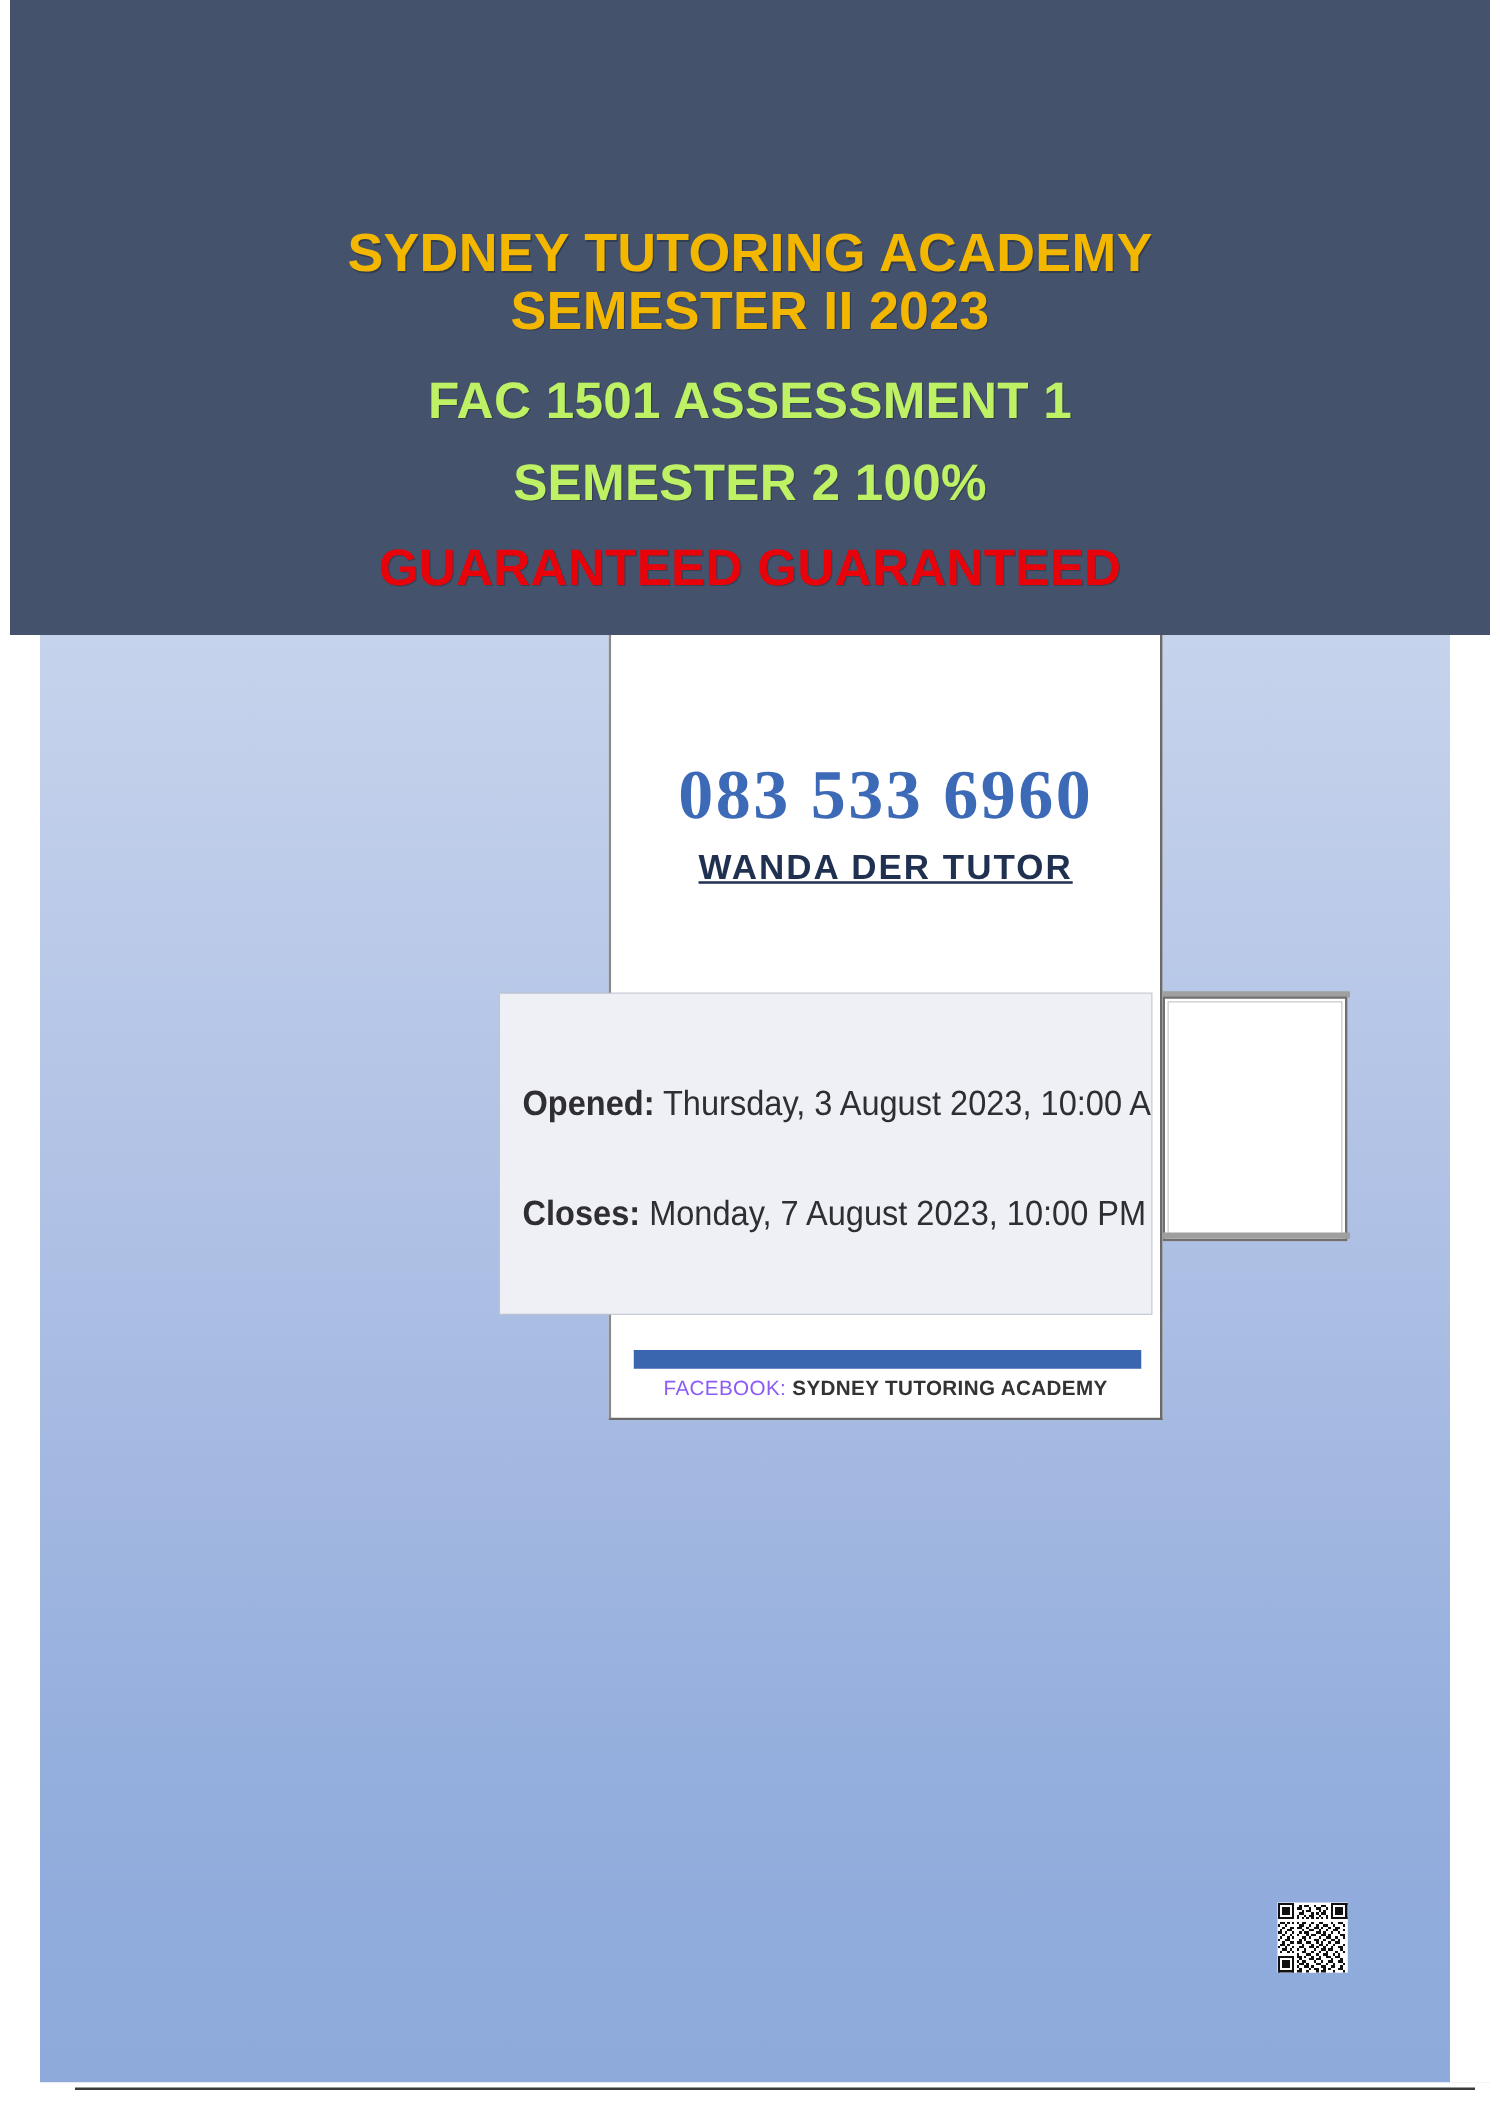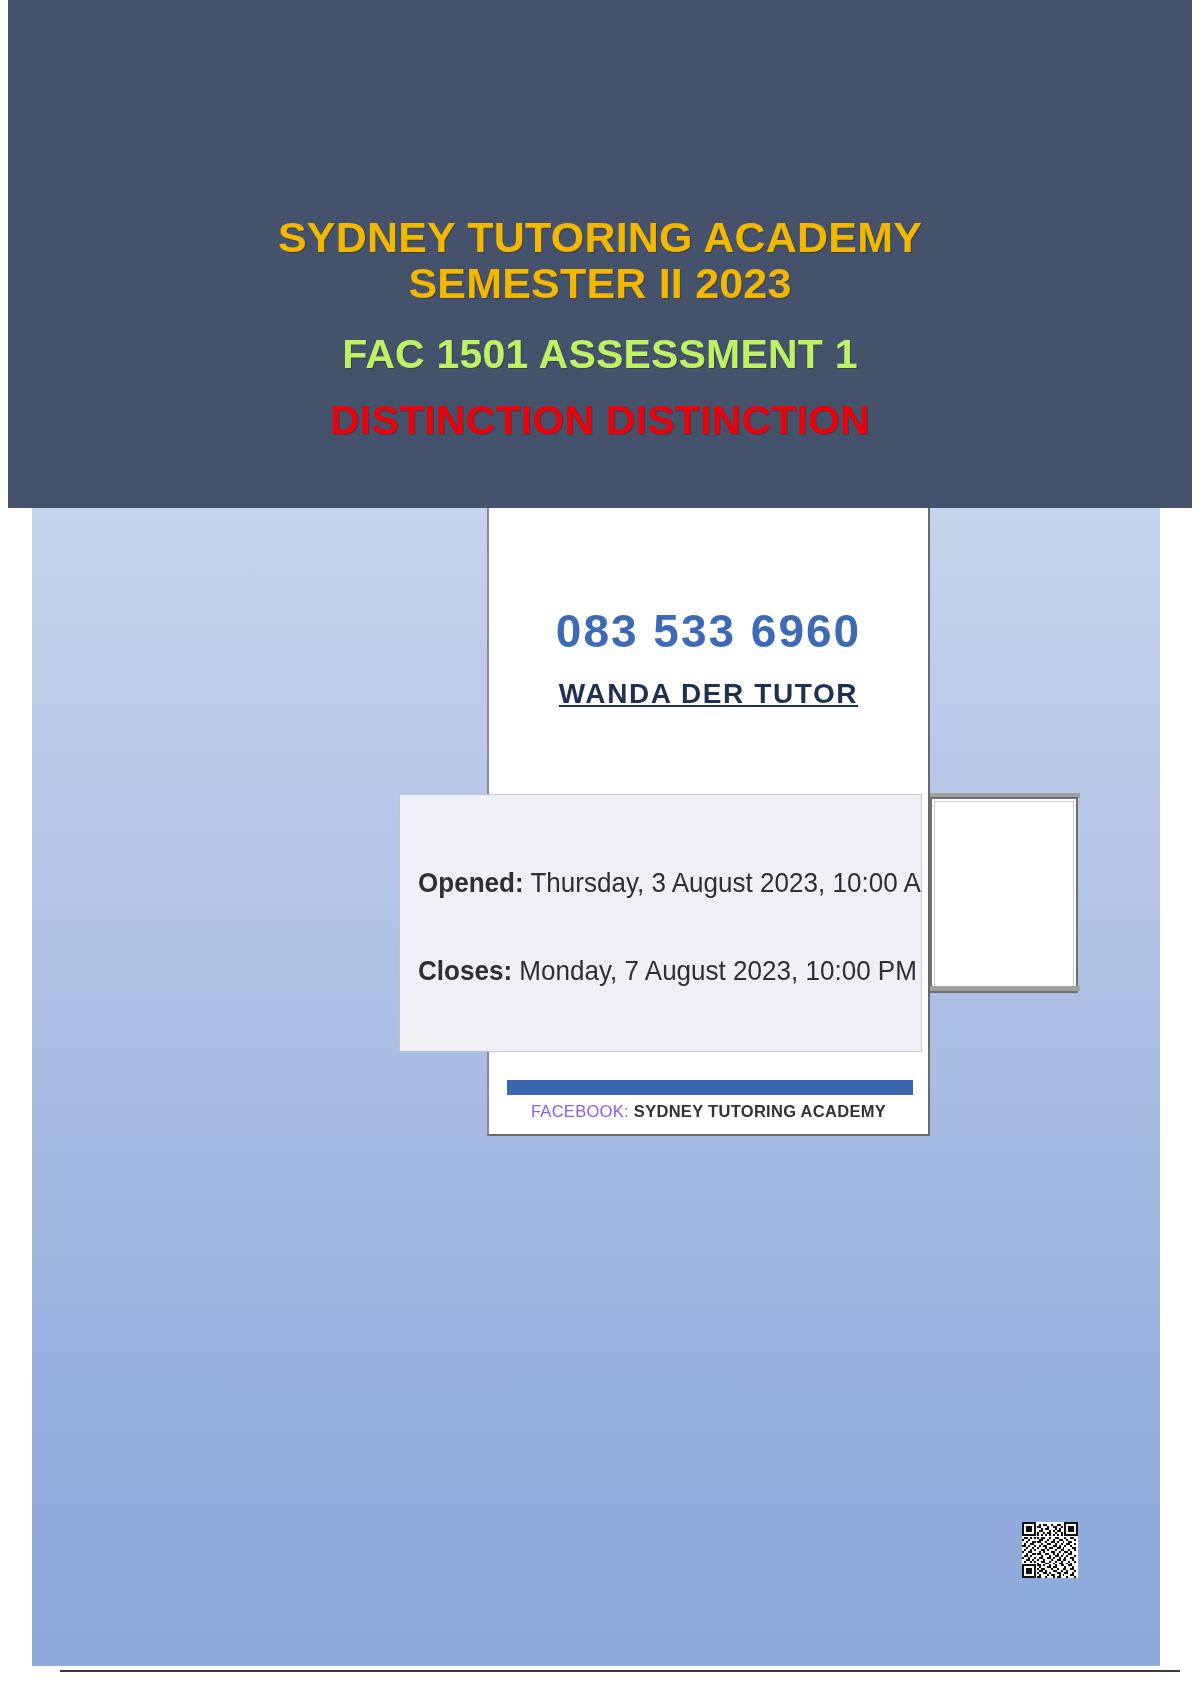--- a/index.html
+++ b/index.html
@@ -100,24 +100,25 @@
     width: 100%;
     height: 100%;
     background: #ffffff;
   }
   .phone {
     position: absolute;
     left: 0;
     top: 96px;
     width: 100%;
     text-align: center;
-    font-size: 46px;
+    font-size: 56px;
     font-weight: bold;
     letter-spacing: 2px;
     color: #3d6ab6;
+    font-family: Liberation Serif, serif;
   }
   .tutor-name {
     position: absolute;
     left: 0;
     top: 170px;
     width: 100%;
     text-align: center;
     font-size: 28px;
     font-weight: bold;
     letter-spacing: 1.6px;
@@ -239,21 +240,22 @@
 </style>
 </head>
 <body>
 
 <div class="page">
 
   <div class="banner">
     <div class="banner-line b-gold l1">SYDNEY TUTORING ACADEMY</div>
     <div class="banner-line b-gold l2">SEMESTER II 2023</div>
     <div class="banner-line b-white l3">FAC 1501 ASSESSMENT 1</div>
-    <div class="banner-line b-red">DISTINCTION DISTINCTION</div>
+    <div class="banner-line b-white l4">SEMESTER 2 100%</div>
+    <div class="banner-line b-red">GUARANTEED GUARANTEED</div>
   </div>
 
   <div class="body-bg"></div>
   <div class="right-strip"></div>
 
   <div class="side-frame-cap-top"></div>
   <div class="side-frame">
     <div class="side-frame-inner"></div>
   </div>
   <div class="side-frame-cap-bot"></div>

